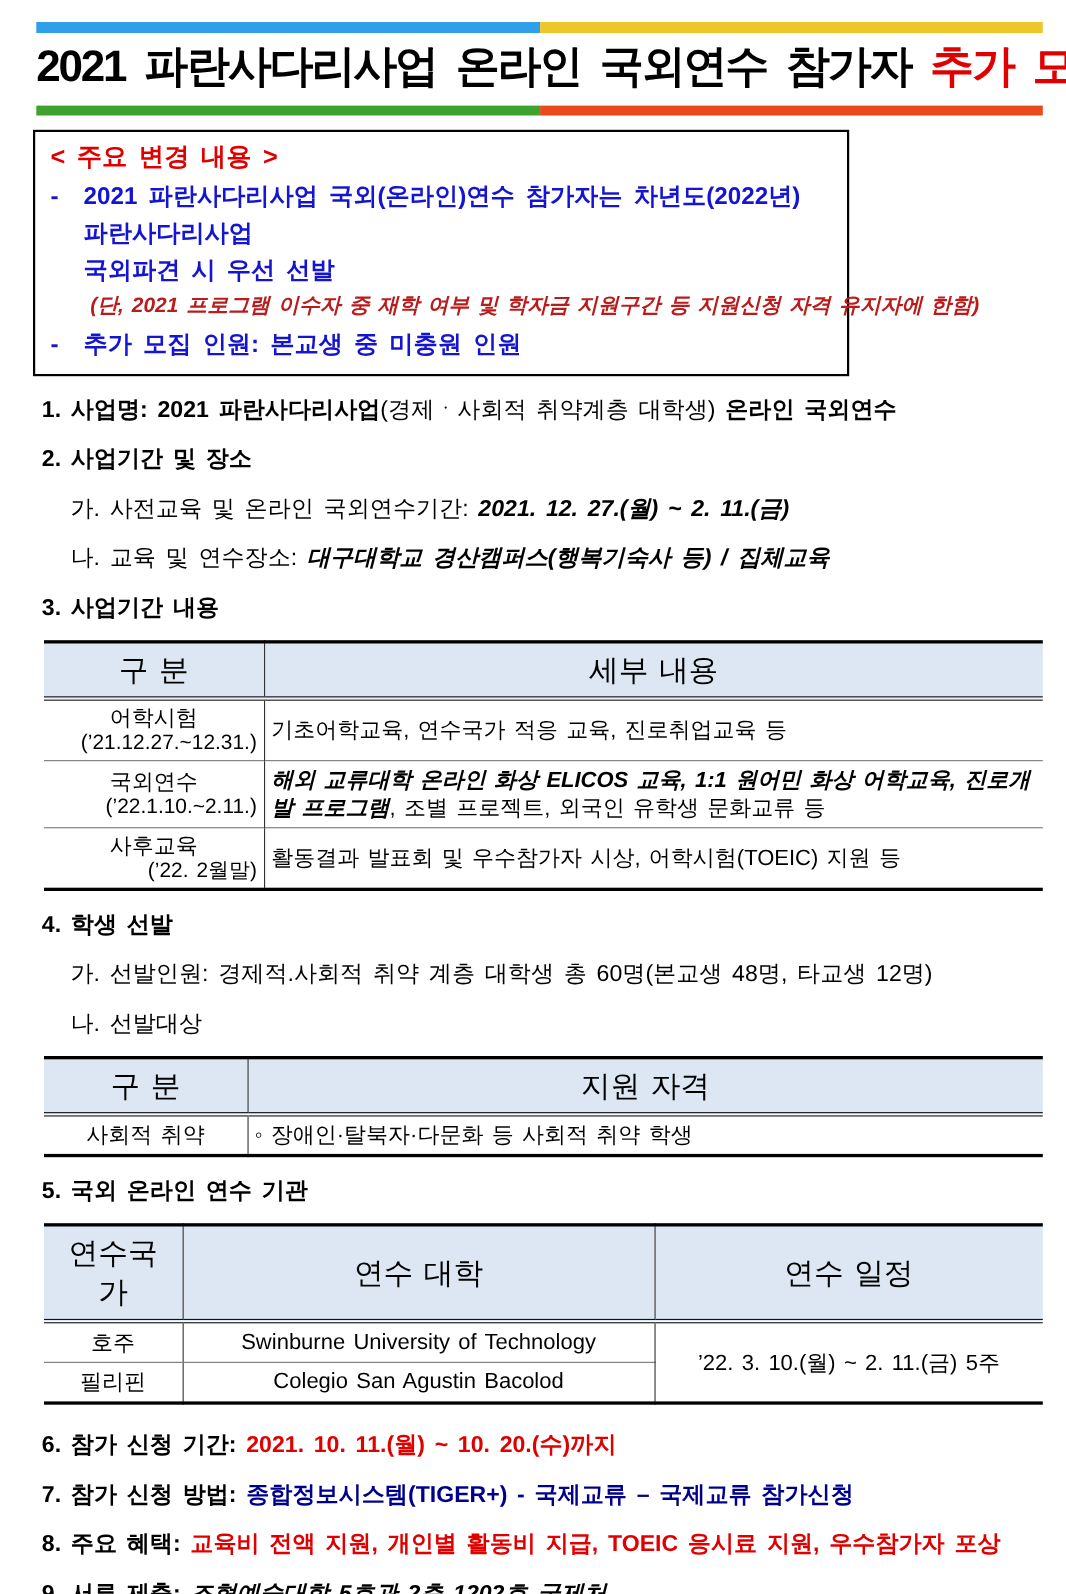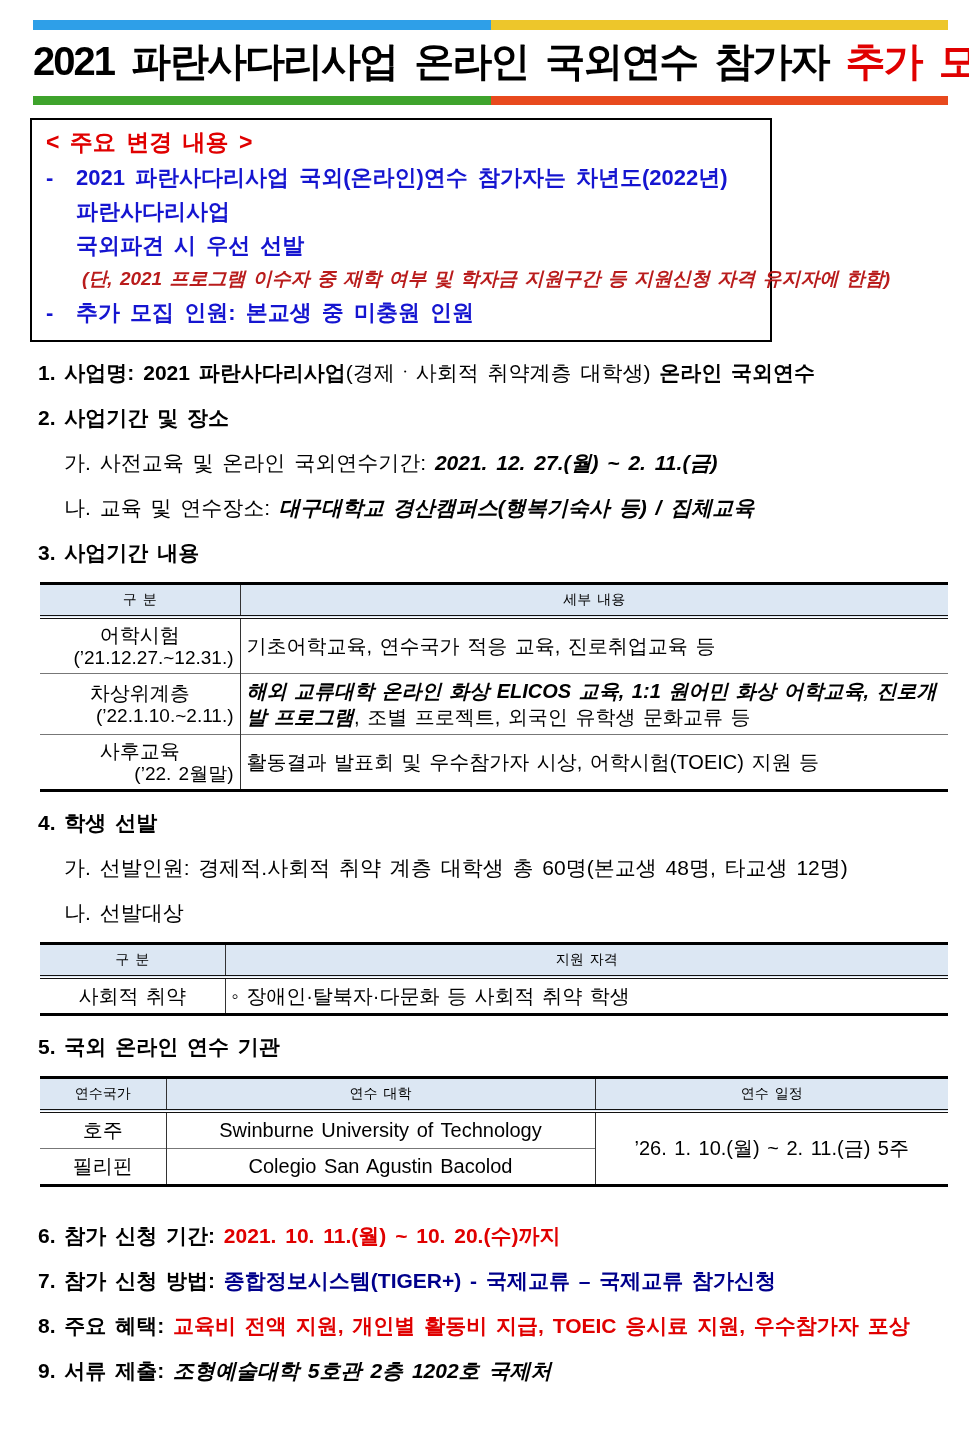--- a/index.html
+++ b/index.html
@@ -36,35 +36,35 @@
   .cb-dash { width:30px; flex:0 0 30px; }
   .cb-note {
     color:#b91c1c; font-size:19px; font-weight:bold; font-style:italic;
     line-height:28px; margin:2px 0 3px 36px; word-spacing:2px; white-space:nowrap;
   }
 
   
   .sec { margin-left:38px; font-size:21px; line-height:26px; word-spacing:3px; white-space:nowrap; }
   .sec.head { font-weight:bold; }
   .sub { margin-left:64px; } .mt18 { margin-top:18px; } .mt19 { margin-top:19px; }
-  .mt24 { margin-top:36px; }
+  .mt24 { margin-top:24px; }
   .b  { font-weight:bold;font-style:italic; }
   .n  { font-weight:normal;margin-top:46px; }
   .red  { color:var(--accent_red,#E00000); font-weight:bold; }
   .navy { color:var(--accent_navy,#00008B); font-weight:bold; }
 
   
   table.tbl {
     border-collapse:collapse; table-layout:fixed; width:908px; margin:16px 0 0 40px;
     border-top:3px solid #000; border-bottom:3px solid #000;
     font-size:20px; word-spacing:2px;
   }
   table.tbl th {
-    background:var(--table_header_bg,#DCE7F3); font-weight:normal; font-size:14px;
-    padding:6px 7px; border-bottom:4px double #111; text-align:center;
+    background:var(--table_header_bg,#DCE7F3); font-weight:normal; font-size:27px;
+    padding:6px 20px; border-bottom:4px double #111; text-align:center;
   }
   table.tbl td { padding:4px 6px; vertical-align:middle; }
   .vline { border-left:1px solid #333; }
   table.tbl tbody tr + tr td { border-top:1px solid #777; }
   td.cat { text-align:center; line-height:24px; }
   .cat-sub { font-size:19px; line-height:22px;text-align:right; }
   td.detail { padding-left:12px; line-height:26px; }
   td.center { text-align:center; }
   .tall td { padding-top:7px; padding-bottom:7px; }
 </style>
@@ -137,21 +137,21 @@
   <tbody>
     <tr>
       <td class="cat">
         <div>어학시험</div>
         <div class="cat-sub">(’21.12.27.~12.31.)</div>
       </td>
       <td class="vline detail">기초어학교육, 연수국가 적응 교육, 진로취업교육 등</td>
     </tr>
     <tr>
       <td class="cat">
-        <div>차상위계층</div>
+        <div>국외연수</div>
         <div class="cat-sub">(’22.1.10.~2.11.)</div>
       </td>
       <td class="vline detail"><span class="b">해외 교류대학 온라인 화상 ELICOS 교육, 1:1 원어민 화상 어학교육, 진로개발 프로그램</span><span>, 조별 프로젝트, 외국인 유학생 문화교류 등</span></td>
     </tr>
     <tr>
       <td class="cat">
         <div>사후교육</div>
         <div class="cat-sub">(’22. 2월말)</div>
       </td>
       <td class="vline detail">활동결과 발표회 및 우수참가자 시상, 어학시험(TOEIC) 지원 등</td>
@@ -206,21 +206,21 @@
     <tr>
       <th>연수국가</th>
       <th class="vline">연수 대학</th>
       <th class="vline">연수 일정</th>
     </tr>
   </thead>
   <tbody>
     <tr>
       <td class="center">호주</td>
       <td class="vline center">Swinburne University of Technology</td>
-      <td class="vline center" rowspan="2">’26. 1. 10.(월) ~ 2. 11.(금) 5주</td>
+      <td class="vline center" rowspan="2">’22. 3. 10.(월) ~ 2. 11.(금) 5주</td>
     </tr>
     <tr>
       <td class="center">필리핀</td>
       <td class="vline center">Colegio San Agustin Bacolod</td>
     </tr>
   </tbody>
 </table>
 
 <div class="sec head mt24">
   <span>6.</span>

